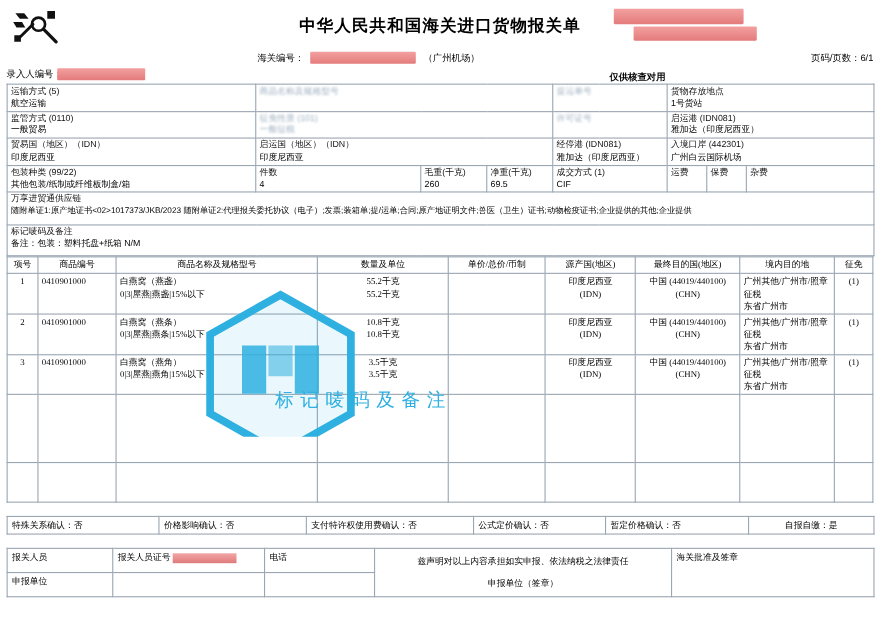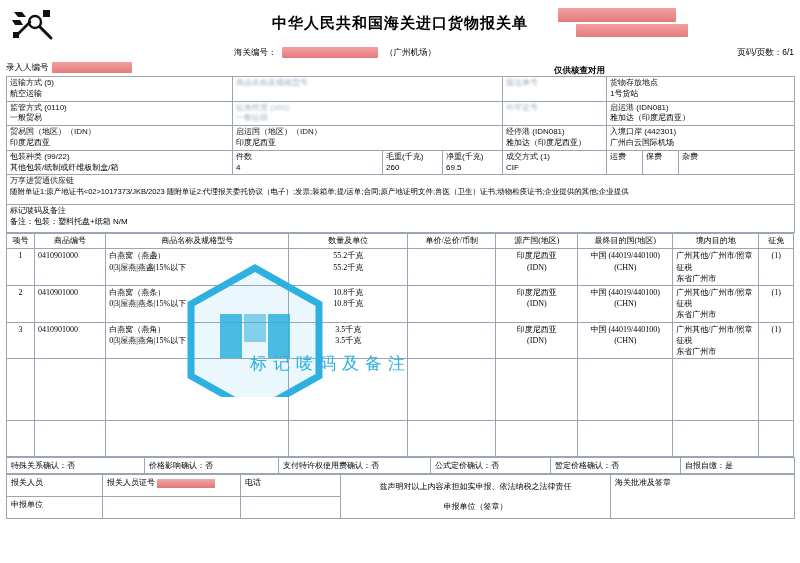--- a/index.html
+++ b/index.html
@@ -93,21 +93,21 @@
     line-height: 1.4;
     font-family: Liberation Serif, serif;
   }
   table.goods th { text-align: center; height: 15px; }
   .g-center { text-align: center; }
 
   
   table.bottom {
     border-collapse: collapse;
     width: 788px;
-    margin: 0 6px;
+    margin: 12px 6px;
     table-layout: fixed;
   }
   table.bottom td {
     border: 1px solid #9aa6b2;
     font-size: 8px;
     padding: 2px 4px;
     vertical-align: top;
     line-height: 1.4;
   }
   .wm-text {
@@ -433,21 +433,21 @@
       </td>
       <td>
         <span>支付特许权使用费确认：</span><span>否</span>
       </td>
       <td>
         <span>公式定价确认：</span><span>否</span>
       </td>
       <td>
         <span>暂定价格确认：</span><span>否</span>
       </td>
-      <td style="text-align:left">
+      <td style="text-align:center">
         <span>自报自缴：</span><span>是</span>
       </td>
     </tr>
   </tbody>
     </table>
 
   <table class="bottom">
     <colgroup>
       <col style="width:96px">
       <col style="width:138px">

